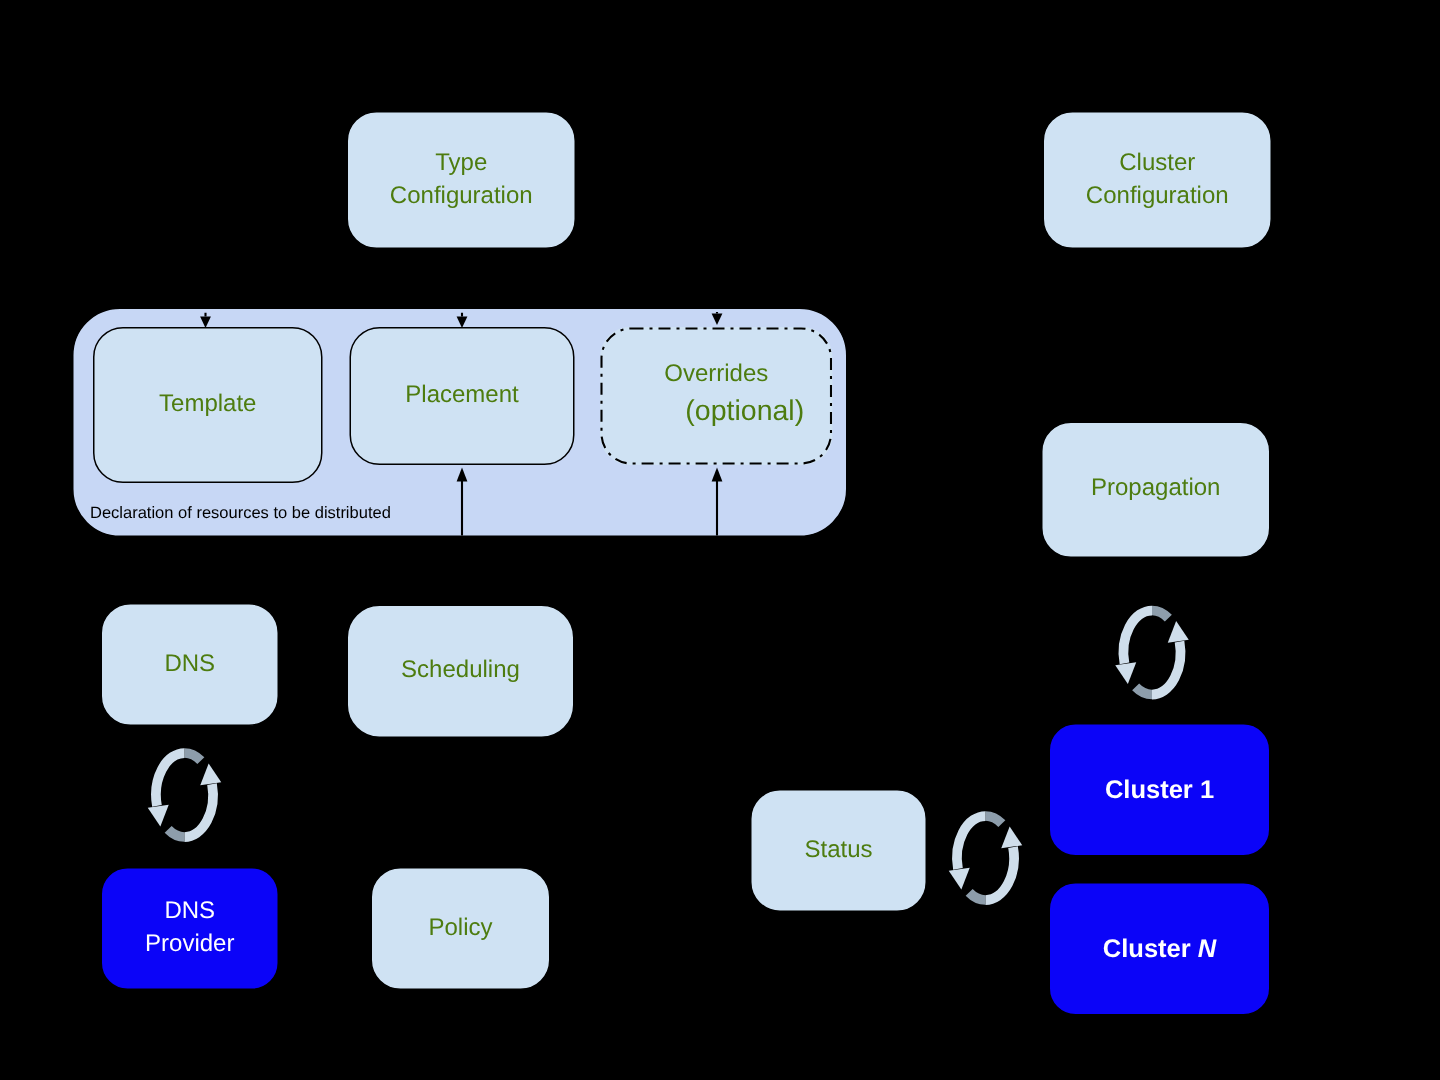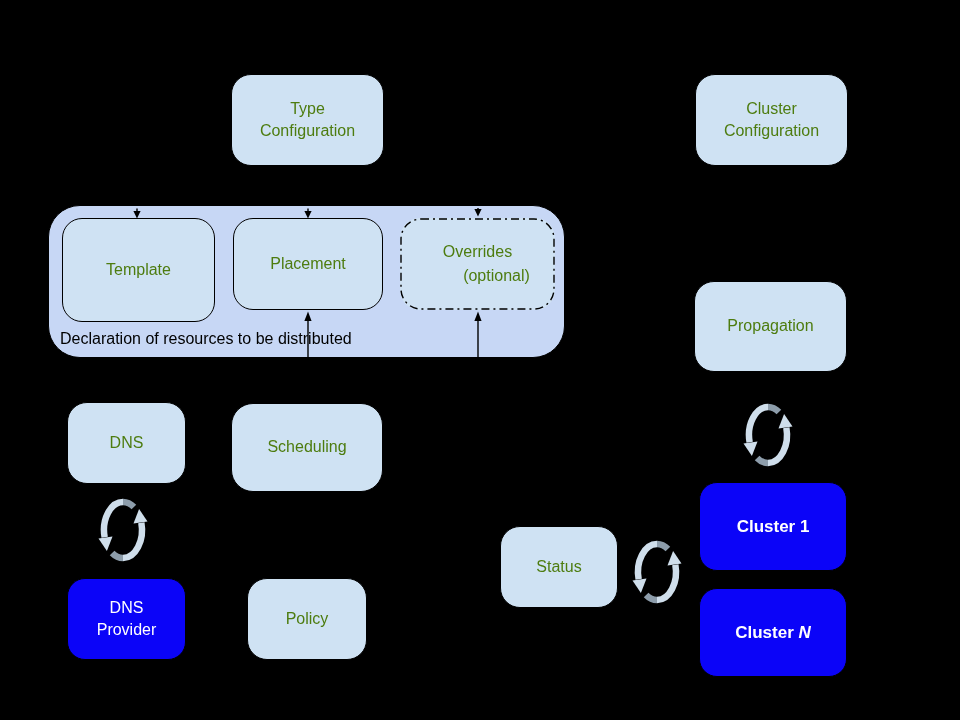--- a/index.html
+++ b/index.html
@@ -27,26 +27,26 @@
   .group {
     position: absolute;
     left: 48px; top: 205px; width: 517px; height: 153px;
     background: #c7d7f5;
     border: 1px solid #000;
     border-radius: 32px;
     box-sizing: border-box;
   }
   .caption {
     position: absolute; left: 11px; bottom: 9px;
-    font-size: 16px; color: #000;
+    font-size: 11px; color: #000;
   }
   .blue  { background: #0b04f8; color: #fff; border-radius: 18px; border: 1px solid #000; }
   .bold  { font-weight: bold; font-size: 17px; }
   .italic { font-style: italic; }
-  .note  { font-size: 16px; margin-top: 1px; margin-left: 38px; }
+  .note  { font-size: 19px; margin-top: 1px; margin-left: 38px; }
   .nodeTypeConfig     { left: 231px; top:  74px; width: 153px; height: 92px; }
   .nodeClusterConfig  { left: 695px; top:  74px; width: 153px; height: 92px; }
   .nodeTemplate       { left:  62px; top: 218px; width: 153px; height: 104px; }
   .nodePlacement      { left: 233px; top: 218px; width: 150px; height: 92px; }
   .nodeOverrides      { left: 400px; top: 218px; width: 155px; height: 92px; border: none; }
   .nodeDns            { left:  67px; top: 402px; width: 119px; height: 82px; }
   .nodeScheduling     { left: 231px; top: 403px; width: 152px; height: 89px; border-radius: 22px; }
   .nodeDnsProvider    { left:  67px; top: 578px; width: 119px; height: 82px; }
   .nodePolicy         { left: 247px; top: 578px; width: 120px; height: 82px; }
   .nodeStatus         { left: 500px; top: 526px; width: 118px; height: 82px; }

